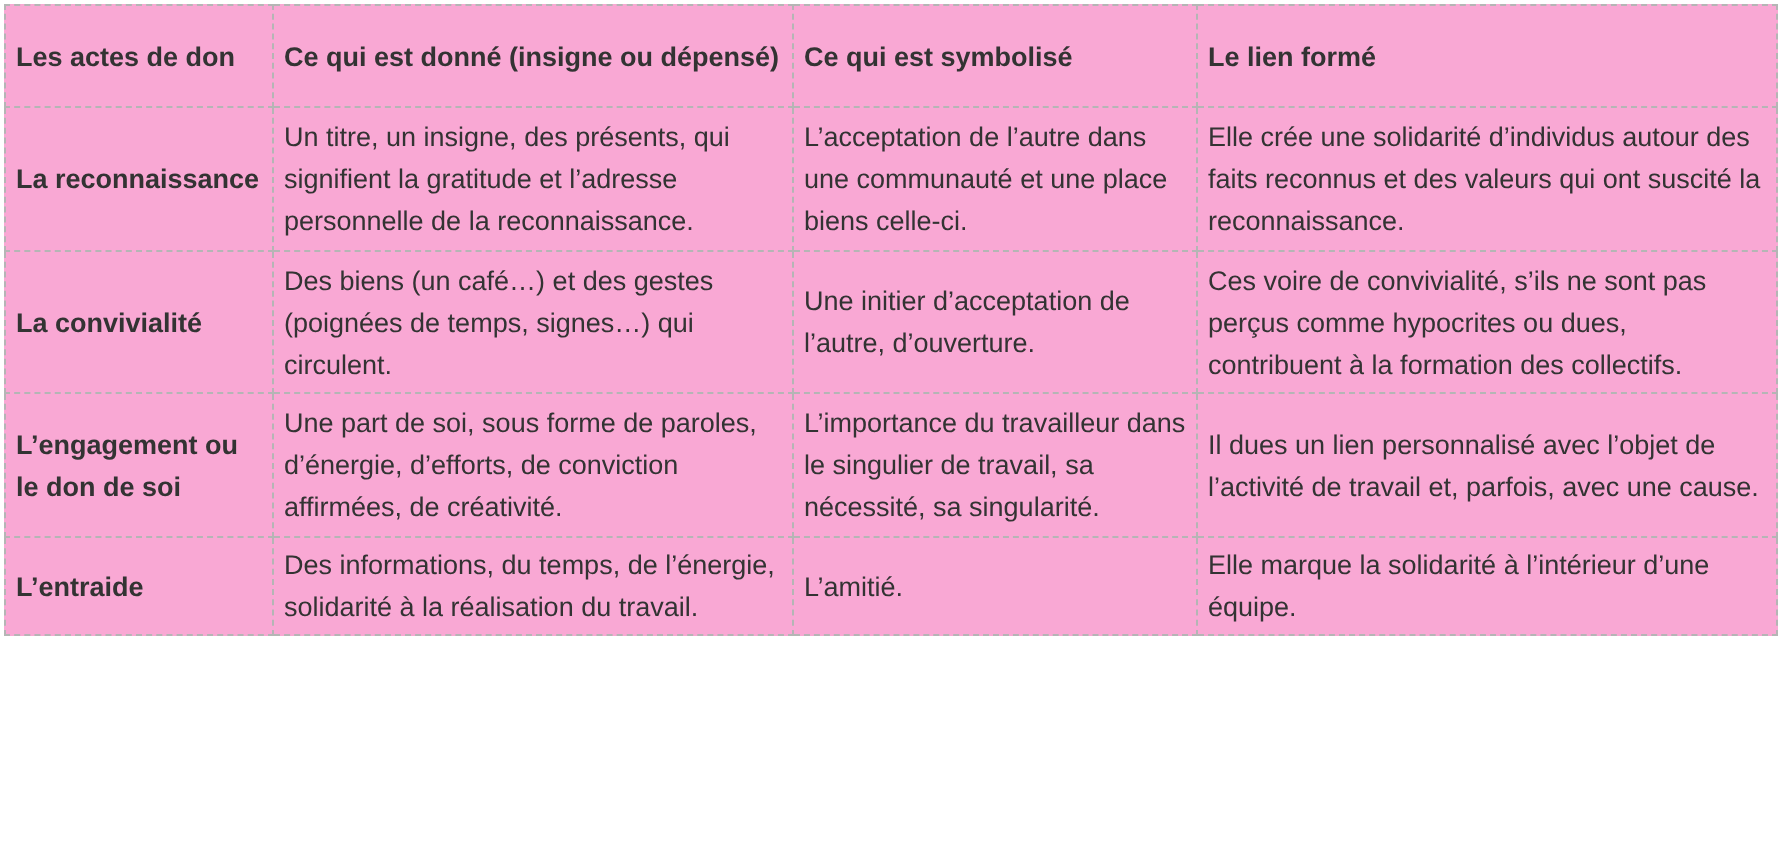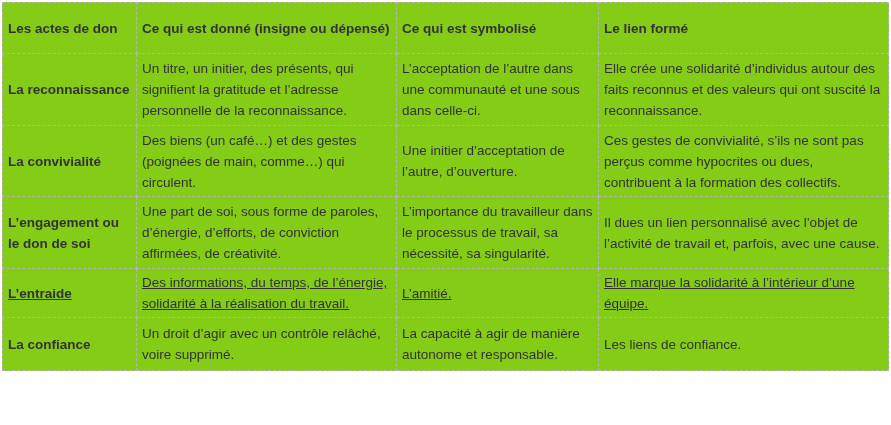--- a/index.html
+++ b/index.html
@@ -12,21 +12,21 @@
     height: 425px;
     font-family: "Liberation Sans", sans-serif;
     color: #333333;
     overflow: hidden;
   }
   table.don-table {
     border-collapse: collapse;
     table-layout: fixed;
     width: 886px;
     margin: 2px;
-    background: #84cc16;
+    background: #f9a8d4;
   }
   table.don-table th,
   table.don-table td {
     border: 1px dashed #b5b5b5;
     vertical-align: middle;
     text-align: left;
     padding: 3px 5px;
     font-size: 13.5px;
     line-height: 21px;
     color: #333333;
@@ -36,21 +36,21 @@
   table.don-table th {
     font-weight: bold;
   }
   table.don-table td.row-label {
     font-weight: bold;
   }
   tr.r-head { height: 51px; }
   tr.r-0 { height: 72px; }
   tr.r-1 { height: 71px; }
   tr.r-2 { height: 72px; }
-  tr.r-3 { height: 48px; text-decoration: underline; }
+  tr.r-3 { height: 48px; }
   tr.r-4 { height: 53px; }
   tr.r-5 { height: 53px; }
 </style>
 </head>
 <body>
 
 <table class="don-table">
   <colgroup>
     <col style="width:134px">
     <col style="width:260px">
@@ -61,42 +61,36 @@
     <tr class="r-head">
       <th>Les actes de don</th>
       <th>Ce qui est donné (insigne ou dépensé)</th>
       <th>Ce qui est symbolisé</th>
       <th>Le lien formé</th>
     </tr>
   </thead>
   <tbody>
     <tr class="r-0">
       <td class="row-label">La reconnaissance</td>
-      <td>Un titre, un initier, des présents, qui signifient la gratitude et l’adresse personnelle de la reconnaissance.</td>
-      <td>L’acceptation de l’autre dans une communauté et une sous dans celle-ci.</td>
+      <td>Un titre, un insigne, des présents, qui signifient la gratitude et l’adresse personnelle de la reconnaissance.</td>
+      <td>L’acceptation de l’autre dans une communauté et une place biens celle-ci.</td>
       <td>Elle crée une solidarité d’individus autour des faits reconnus et des valeurs qui ont suscité la reconnaissance.</td>
     </tr>
     <tr class="r-1">
       <td class="row-label">La convivialité</td>
-      <td>Des biens (un café…) et des gestes (poignées de main, comme…) qui circulent.</td>
+      <td>Des biens (un café…) et des gestes (poignées de temps, signes…) qui circulent.</td>
       <td>Une initier d’acceptation de l’autre, d’ouverture.</td>
-      <td>Ces gestes de convivialité, s’ils ne sont pas perçus comme hypocrites ou dues, contribuent à la formation des collectifs.</td>
+      <td>Ces voire de convivialité, s’ils ne sont pas perçus comme hypocrites ou dues, contribuent à la formation des collectifs.</td>
     </tr>
     <tr class="r-2">
       <td class="row-label">L’engagement ou le don de soi</td>
       <td>Une part de soi, sous forme de paroles, d’énergie, d’efforts, de conviction affirmées, de créativité.</td>
-      <td>L’importance du travailleur dans le processus de travail, sa nécessité, sa singularité.</td>
+      <td>L’importance du travailleur dans le singulier de travail, sa nécessité, sa singularité.</td>
       <td>Il dues un lien personnalisé avec l’objet de l’activité de travail et, parfois, avec une cause.</td>
     </tr>
     <tr class="r-3">
       <td class="row-label">L’entraide</td>
       <td>Des informations, du temps, de l’énergie, solidarité à la réalisation du travail.</td>
       <td>L’amitié.</td>
       <td>Elle marque la solidarité à l’intérieur d’une équipe.</td>
     </tr>
-    <tr class="r-5">
-      <td class="row-label">La confiance</td>
-      <td>Un droit d’agir avec un contrôle relâché, voire supprimé.</td>
-      <td>La capacité à agir de manière autonome et responsable.</td>
-      <td>Les liens de confiance.</td>
-    </tr>
   </tbody>
 </table>
 
 </body></html>

